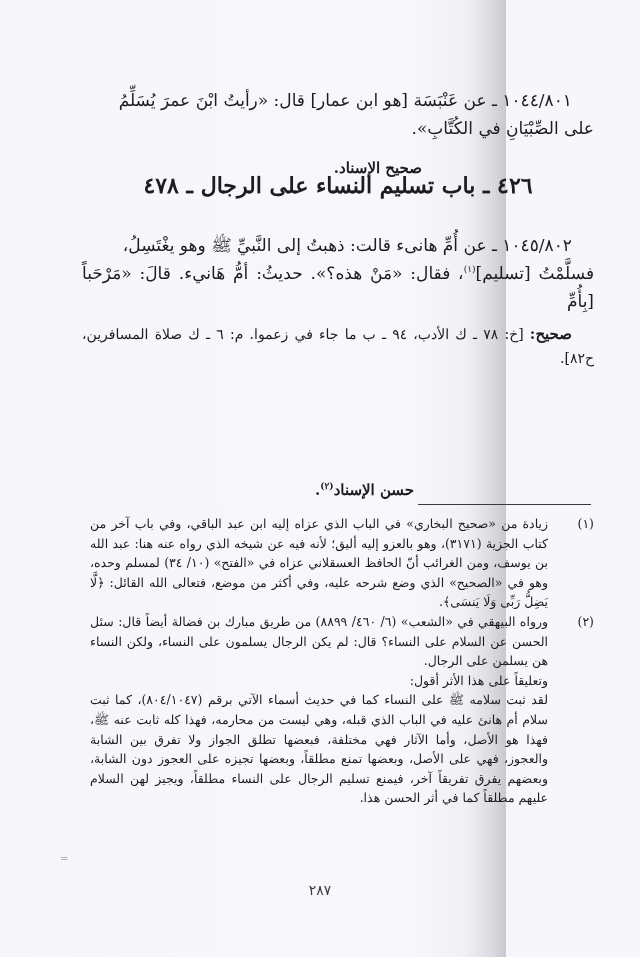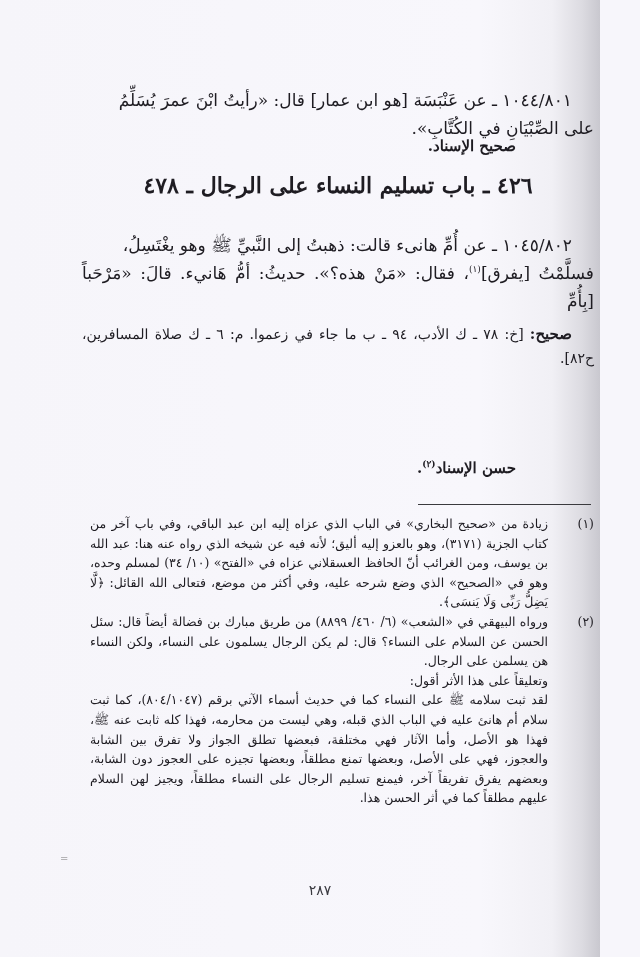--- a/index.html
+++ b/index.html
@@ -4,26 +4,26 @@
 <style>
   html, body { margin: 0; padding: 0; }
   body {
     width: 640px; height: 957px; overflow: hidden;
     background: #f7f6fb;
     font-family: "DejaVu Serif", "Liberation Serif", serif;
     color: #1e1c22;
     position: relative;
   }
   .page {
-    position: absolute; left: 0; top: 0; width: 600px; height: 957px;
+    position: absolute; left: 0; top: 0; width: 506px; height: 957px;
     background: linear-gradient(to right, #f6f5fa 0%, #f8f7fc 80%, #f1f0f5 92%, #dcdbe1 97%, #c9c8cf 100%);
   }
   .para { position: absolute; left: 82px; width: 512px; direction: rtl; text-align: justify; font-size: 17px; line-height: 28px; }
   .para .first { display: block; text-indent: 22px; }
-  .grade { position: absolute; direction: rtl; font-weight: bold; font-size: 15px; right: 80px; }
+  .grade { position: absolute; direction: rtl; font-weight: bold; font-size: 15px; right: 80px; margin-top: 22px; }
   .chapter-title {
     position: absolute; left: 82px; width: 512px; text-align: center;
     direction: rtl; font-weight: bold; font-size: 22px; top: 172px;
   }
   .source {
     position: absolute; left: 82px; width: 512px; direction: rtl; text-align: justify;
     font-size: 14px; line-height: 24px; top: 322px;
   }
   .source b { font-size: 15px; }
   sup { font-size: 9px; vertical-align: super; line-height: 0; }
@@ -56,28 +56,28 @@
   <div class="para" style="top:86px;">
     <span class="first">١٠٤٤/٨٠١ ـ عن عَنْبَسَة [هو ابن عمار] قال: «رأيتُ ابْنَ عمرَ يُسَلِّمُ</span>
     <span style="display:block;">على الصِّبْيَانِ في الكُتَّابِ».</span>
   </div>
   <div class="grade" style="top:137px; right:84px;">صحيح الإسناد.</div>
 
   <div class="chapter-title">٤٢٦ ـ باب تسليم النساء على الرجال ـ ٤٧٨</div>
 
   <div class="para" style="top:212px;margin-top:19px;">
     <span class="first">١٠٤٥/٨٠٢ ـ عن أُمِّ هانىء قالت: ذهبتُ إلى النَّبيِّ ﷺ وهو يغْتَسِلُ،</span>
-    <span style="display:block;"><span>فسلَّمْتُ [يفرق]</span><sup>(١)</sup><span>، فقال: «مَنْ هذه؟». حديثُ: أمُّ هَانيء. قالَ: «مَرْحَباً [بِأُمِّ</span></span>
+    <span style="display:block;"><span>فسلَّمْتُ [تسليم]</span><sup>(١)</sup><span>، فقال: «مَنْ هذه؟». حديثُ: أمُّ هَانيء. قالَ: «مَرْحَباً [بِأُمِّ</span></span>
   </div>
 
   <div class="source">
     <span style="display:inline-block; width:22px;"></span><b>صحيح:</b><span> [خ: ٧٨ ـ ك الأدب، ٩٤ ـ ب ما جاء في زعموا. م: ٦ ـ ك صلاة المسافرين، ح٨٢].</span>
   </div>
 
-  <div class="grade" style="top:459px; right:84px;"><span>حسن الإسناد</span><sup>(٢)</sup><span>.</span></div>
+  <div class="grade" style="top:459px; right:92px;"><span>حسن الإسناد</span><sup>(٢)</sup><span>.</span></div>
 
   <div class="separator"></div>
 
   <div class="footnotes">
     <div class="fn">
       <div class="fn-num">(١)</div>
       <div class="fn-body">زيادة من «صحيح البخاري» في الباب الذي عزاه إليه ابن عبد الباقي، وفي باب آخر من كتاب الجزية (٣١٧١)، وهو بالعزو إليه أليق؛ لأنه فيه عن شيخه الذي رواه عنه هنا: عبد الله بن يوسف، ومن الغرائب أنّ الحافظ العسقلاني عزاه في «الفتح» (١٠/ ٣٤) لمسلم وحده، وهو في «الصحيح» الذي وضع شرحه عليه، وفي أكثر من موضع، فتعالى الله القائل: ﴿لَّا يَضِلُّ رَبِّى وَلَا يَنسَى﴾.</div>
     </div>
     <div class="fn">
       <div class="fn-num">(٢)</div>

